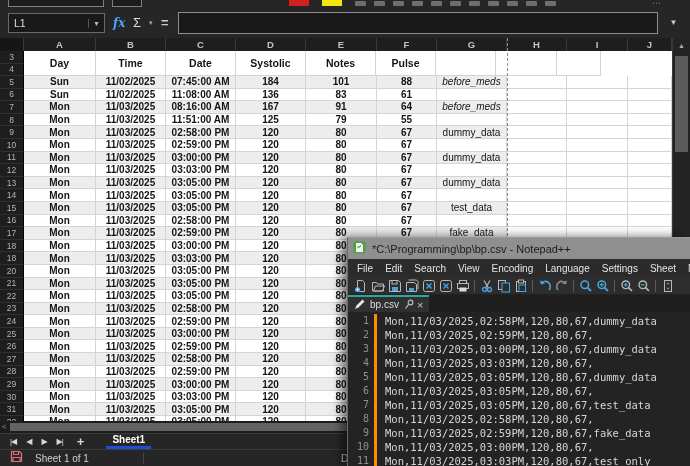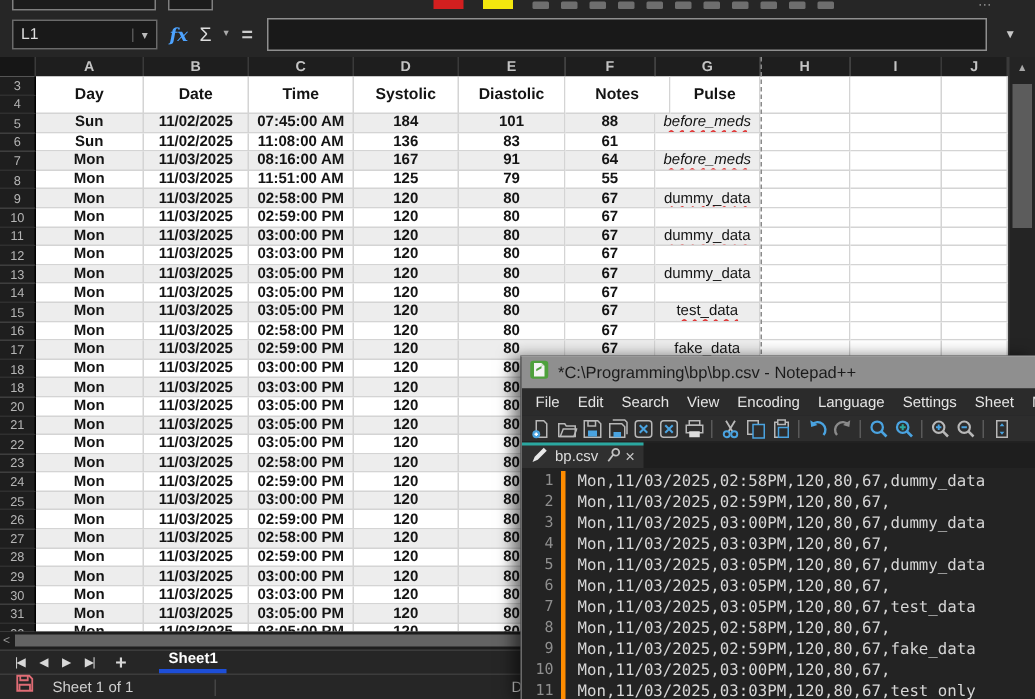--- a/index.html
+++ b/index.html
@@ -134,24 +134,23 @@
           <div class="ch" style="width: 61px;">I</div>
           <div class="ch" style="width: 44px;">J</div>
         </div>
       <div id="rows">
           <div class="rrow hdr-row">
             <div class="hdr-nums">
               <div class="rhead">3</div>
               <div class="rhead">4</div>
             </div>
             <div class="cell data-col" style="width: 72px;">Day</div>
+            <div class="cell data-col" style="width: 70px;">Time</div>
             <div class="cell data-col" style="width: 70px;">Date</div>
-            <div class="cell data-col" style="width: 70px;">Time</div>
             <div class="cell data-col" style="width: 70px;">Systolic</div>
-            <div class="cell data-col" style="width: 71px;">Diastolic</div>
             <div class="cell data-col" style="width: 70px;">Notes</div>
             <div class="cell data-col" style="width: 60px;">Pulse</div>
             <div class="cell" style="width: 60px;"></div>
             <div class="cell" style="width: 61px;"></div>
             <div class="cell" style="width: 44px;"></div>
           </div>
           <div class="rrow band">
             <div class="rhead">5</div>
             <div class="cell bold data-col" style="width: 72px;">Sun</div>
             <div class="cell bold data-col" style="width: 70px;">11/02/2025</div>

